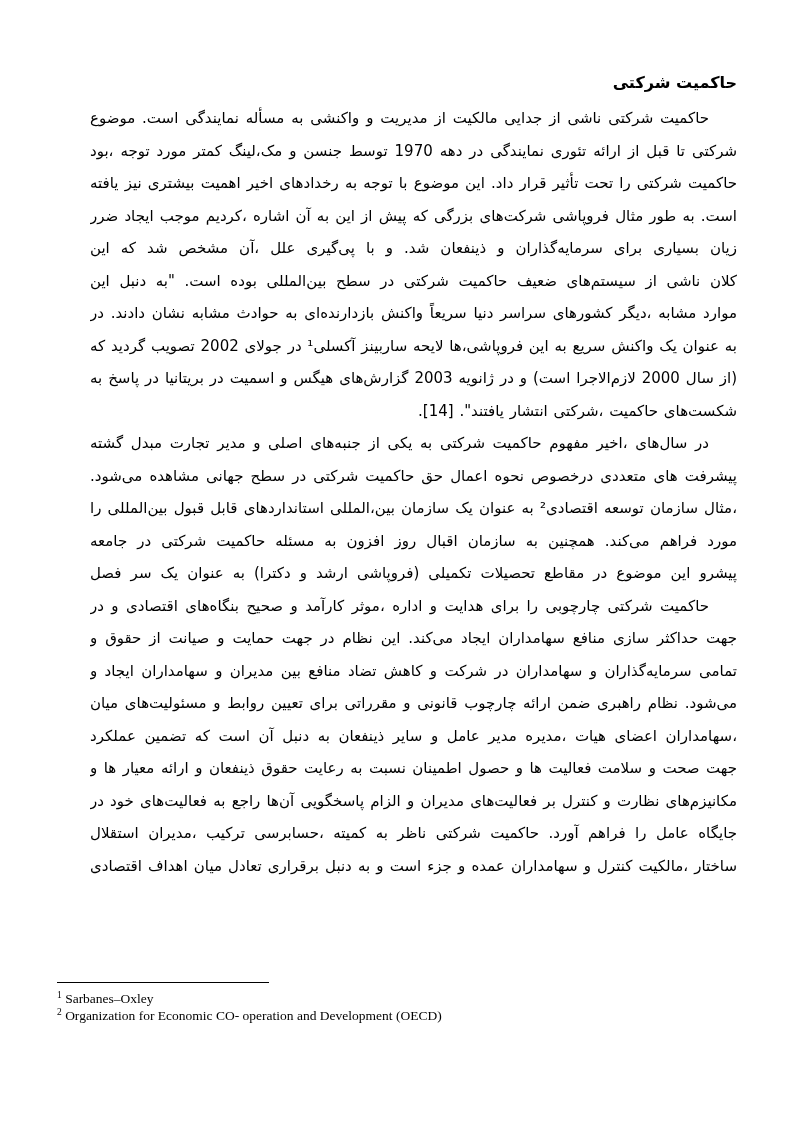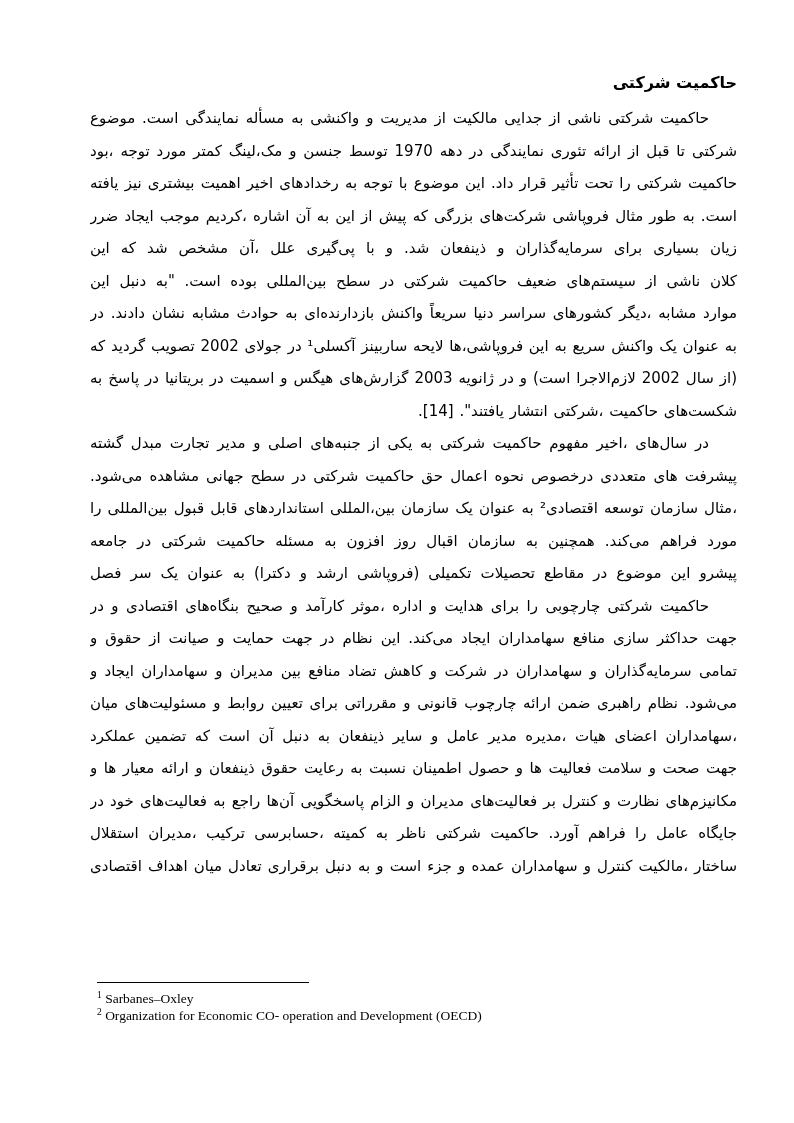--- a/index.html
+++ b/index.html
@@ -37,21 +37,20 @@
   .line.indent { padding-right: 28px; }
   .line.end { text-align-last: right; }
   .footnotes {
     position: absolute;
     top: 982px; left: 57px; right: 44px;
     direction: ltr;
     text-align: left;
     font-family: "Liberation Serif", "DejaVu Serif", serif;
     font-size: 13.5px;
     color: #000000;
-    margin-left: 40px;
   }
   .fn-rule {
     width: 212px; height: 0;
     border-top: 1px solid #000000;
     margin: 0 0 7px 0;
   }
   .footnote { line-height: 17px; }
   .footnote sup { font-size: 9.5px; line-height: 0; }
 </style>
 </head>
@@ -62,21 +61,21 @@
   <div>
       <div class="paragraph">
         <div class="line indent">حاکمیت شرکتی ناشی از جدایی مالکیت از مدیریت و واکنشی به مسأله نمایندگی است. موضوع حاکمیت</div>
         <div class="line">شرکتی تا قبل از ارائه تئوری نمایندگی در دهه 1970 توسط جنسن و مک،لینگ کمتر مورد توجه ،بود اما</div>
         <div class="line">حاکمیت شرکتی را تحت تأثیر قرار داد. این موضوع با توجه به رخدادهای اخیر  اهمیت بیشتری نیز یافته</div>
         <div class="line">است. به طور مثال فروپاشی شرکت‌های بزرگی که پیش از این به آن اشاره ،کردیم موجب ایجاد ضرر و</div>
         <div class="line">زیان بسیاری برای سرمایه‌گذاران و ذینفعان شد. و با پی‌گیری علل ،آن مشخص شد که این ورشکستگی‌های</div>
         <div class="line">کلان ناشی از سیستم‌های ضعیف حاکمیت شرکتی در سطح بین‌المللی بوده است. "به دنبل این فروپاشی‌ها و</div>
         <div class="line">موارد مشابه ،دیگر کشورهای سراسر دنیا سریعاً واکنش بازدارنده‌ای به حوادث مشابه نشان دادند. در آمریکا</div>
         <div class="line">به عنوان یک واکنش سریع به این فروپاشی،ها لایحه ساربینز آکسلی¹ در جولای 2002 تصویب گردید که</div>
-        <div class="line">(از سال 2002 لازم‌الاجرا است) و در ژانویه 2003 گزارش‌های هیگس و اسمیت در بریتانیا در پاسخ به</div>
+        <div class="line">(از سال 2000 لازم‌الاجرا است) و در ژانویه 2003 گزارش‌های هیگس و اسمیت در بریتانیا در پاسخ به</div>
         <div class="line end">شکست‌های حاکمیت ،شرکتی انتشار یافتند". [14].</div>
       </div>
       <div class="paragraph">
         <div class="line indent">در سال‌های ،اخیر  مفهوم حاکمیت شرکتی به یکی از جنبه‌های اصلی و مدیر تجارت مبدل گشته است و</div>
         <div class="line">پیشرفت های متعددی درخصوص نحوه اعمال حق حاکمیت شرکتی در سطح جهانی مشاهده می‌شود. به عنوان</div>
         <div class="line">،مثال سازمان توسعه اقتصادی² به عنوان یک سازمان بین،المللی استانداردهای قابل قبول بین‌المللی را در این</div>
         <div class="line">مورد فراهم می‌کند. همچنین به سازمان اقبال روز افزون به مسئله حاکمیت شرکتی در جامعه ،متخصصان</div>
         <div class="line">پیشرو این موضوع در مقاطع تحصیلات تکمیلی (فروپاشی ارشد و دکترا) به عنوان یک سر فصل مستقل</div>
       </div>
       <div class="paragraph">

